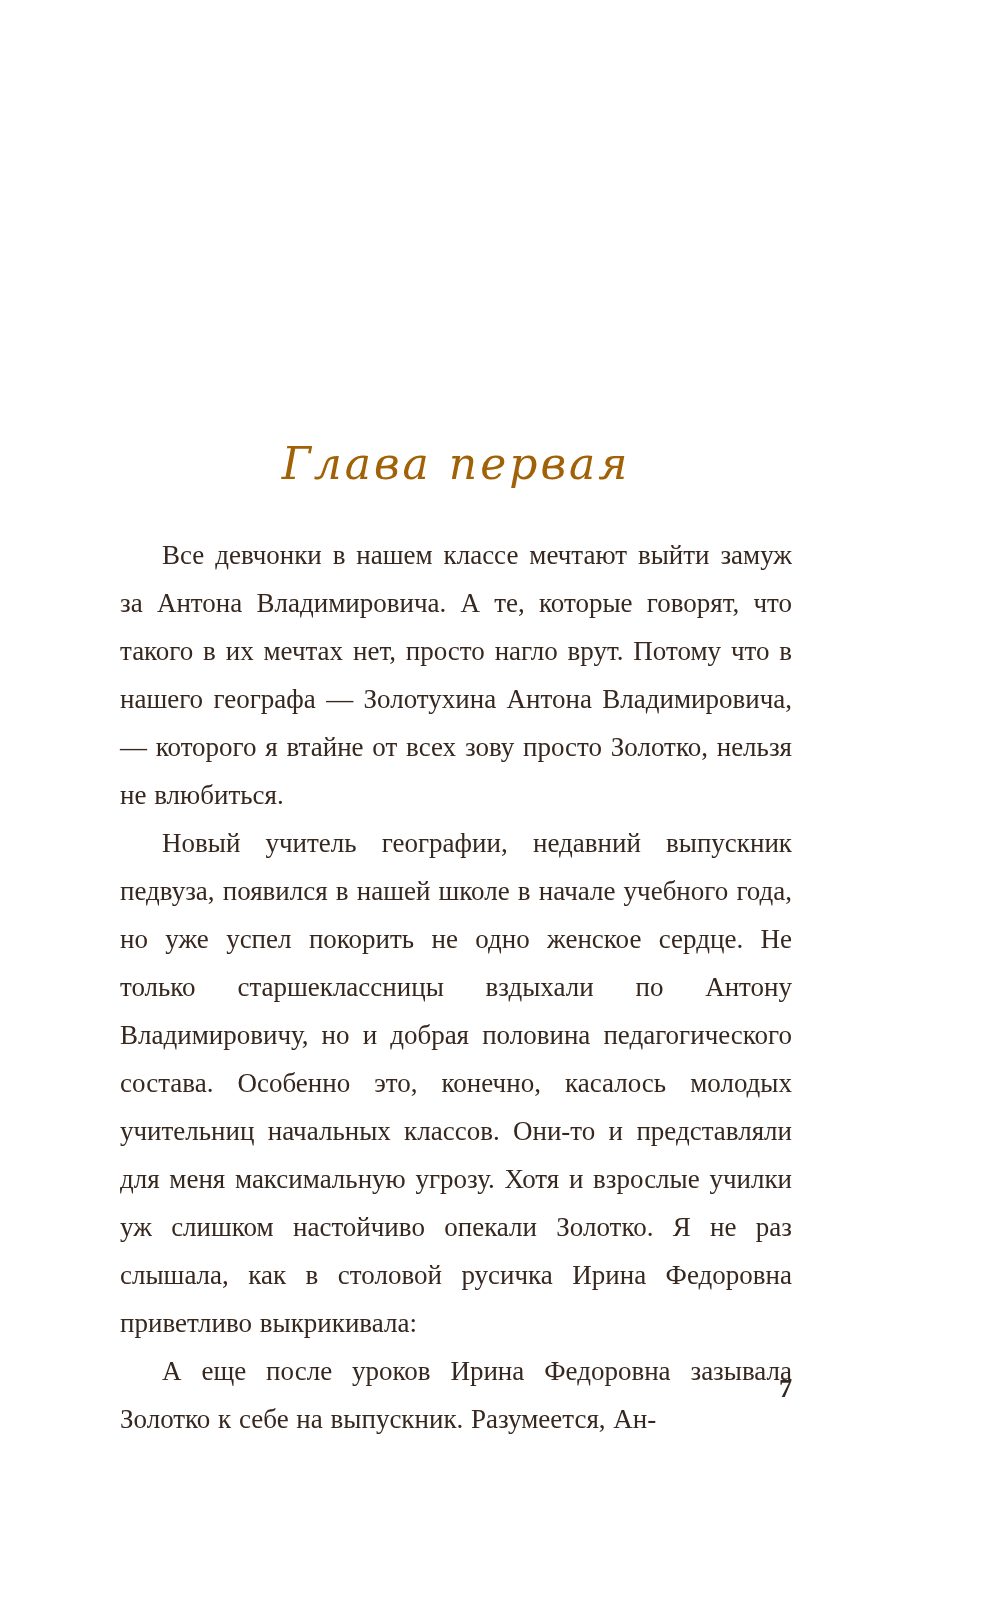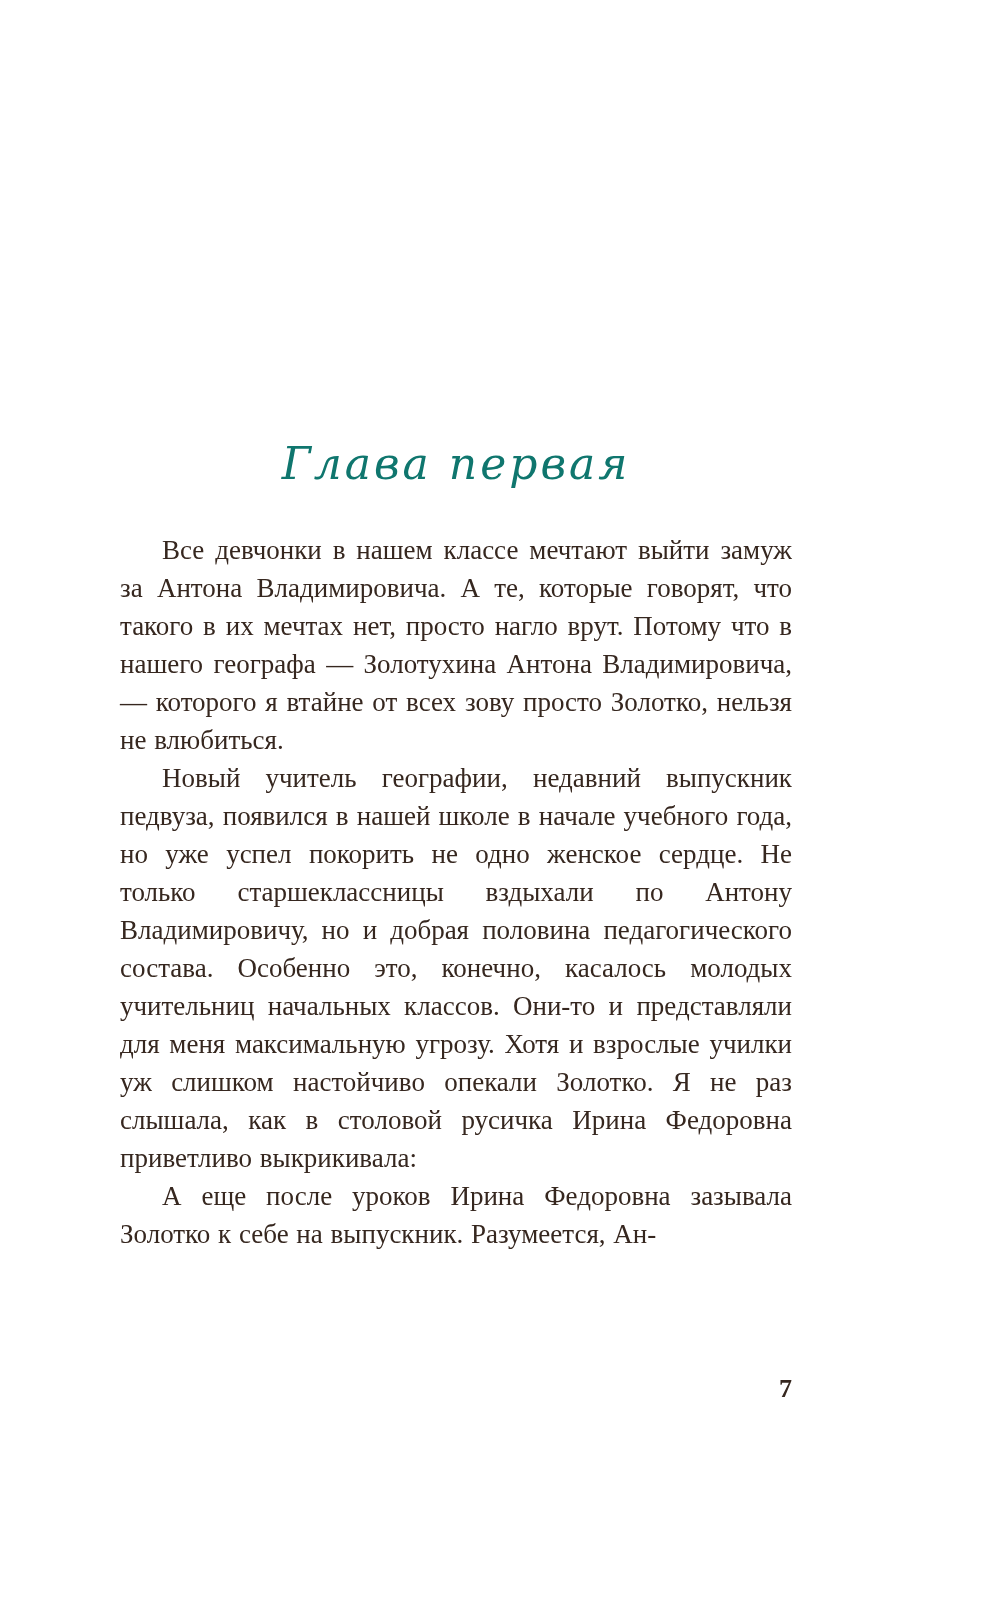--- a/index.html
+++ b/index.html
@@ -21,29 +21,29 @@
       top: 438px;
       left: 120px;
       width: 672px;
       margin: 0;
       text-align: center;
       font-family: "DejaVu Serif", "Liberation Serif", serif;
       font-style: italic;
       font-weight: 400;
       font-size: 44px;
       letter-spacing: 3px;
-      color: #0f766e;
+      color: #a16207;
     }
     .body-text {
       position: absolute;
       top: 531px;
       left: 120px;
       width: 672px;
       font-size: 27px;
-      line-height: 38px;
+      line-height: 48px;
       text-align: justify;
       hyphens: auto;
       -webkit-hyphens: auto;
       word-spacing: 1px;
     }
     .body-text p {
       margin: 0;
       padding: 0;
       text-indent: 42px;
     }

